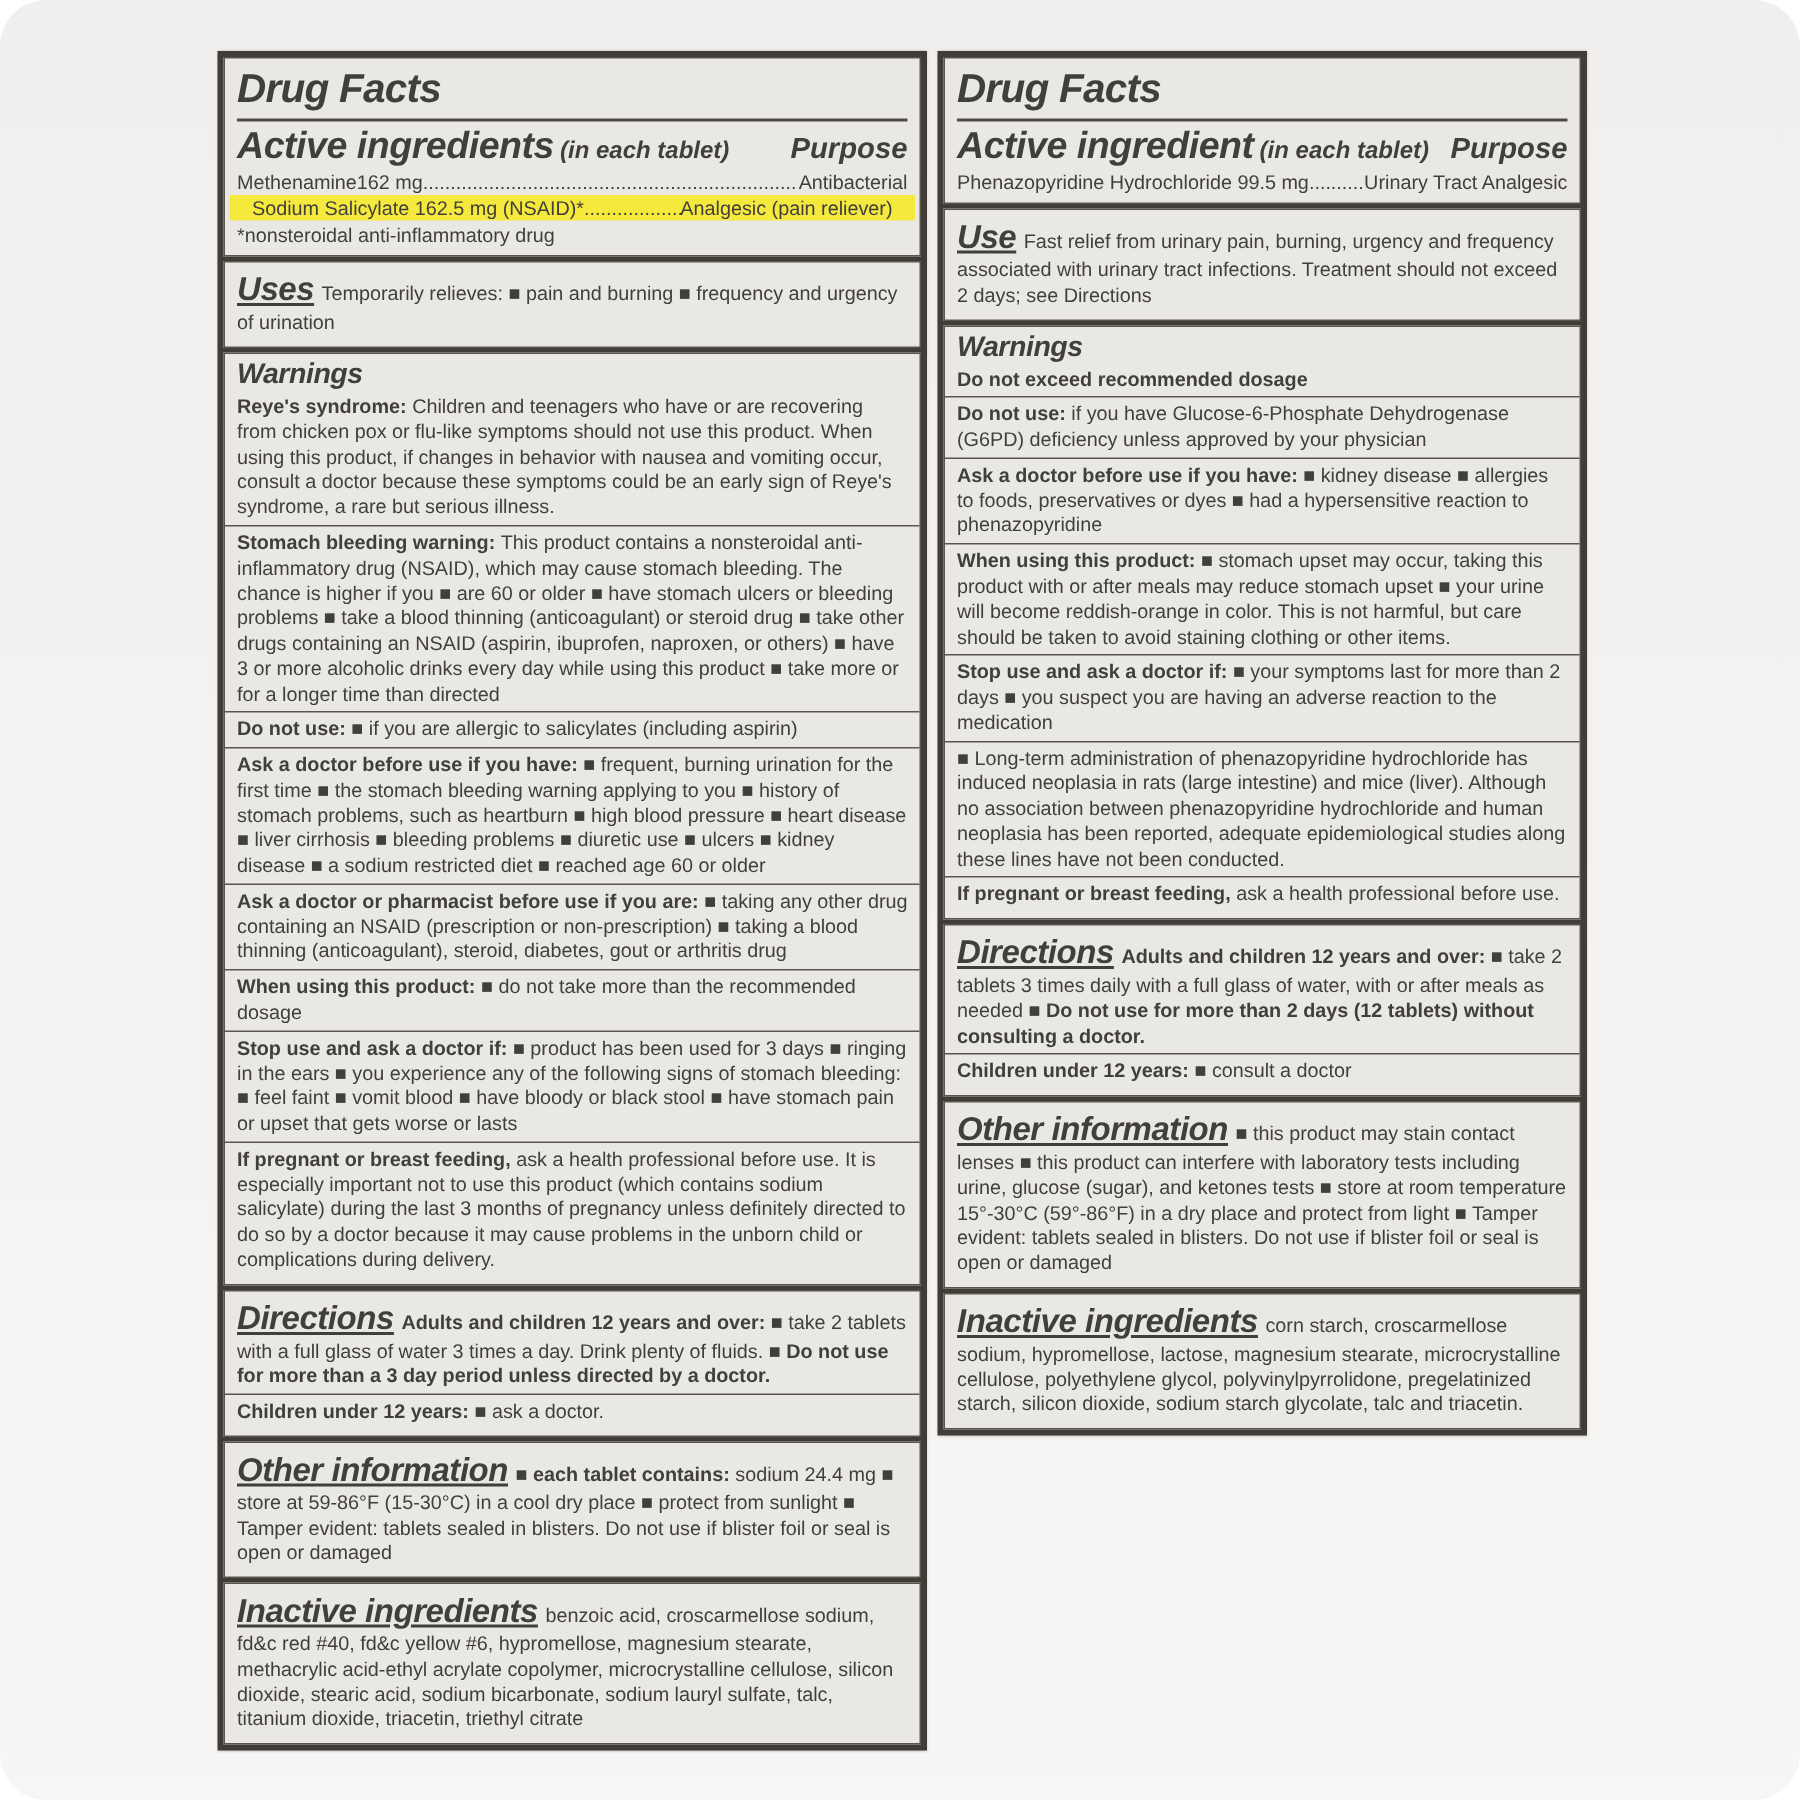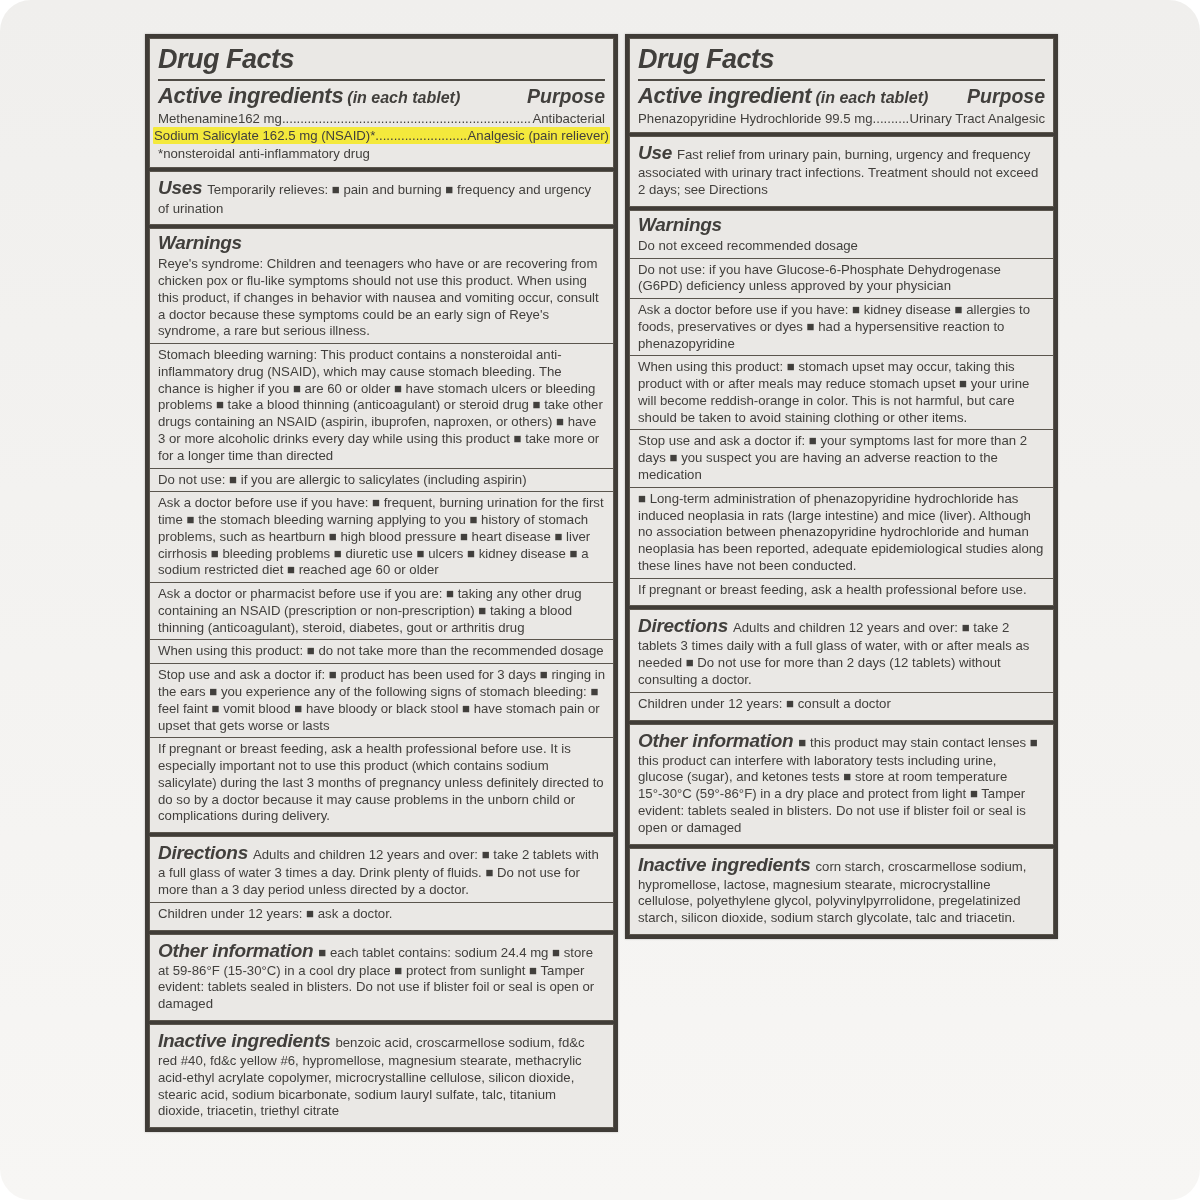--- a/index.html
+++ b/index.html
@@ -14,32 +14,32 @@
     display:flex;flex-direction:column;gap:3px;
     box-shadow:0 0 2px rgba(0,0,0,.25);
   }
   .panel-left{left:145px;top:34px;width:473px;}
   .panel-right{left:625px;top:34px;width:433px;}
   .box{background:#eae8e5;border:1px solid #5a554d;padding:2px 8px 5px;}
   .facts-title{font-size:27px;font-weight:700;font-style:italic;letter-spacing:-.5px;padding:3px 0 4px;}
   .rule-med{height:2px;background:#4e4a44;margin:0 0 2px;}
   .rule{height:1px;background:#5a554d;margin:3px -8px;}
   .ing-head{display:flex;justify-content:space-between;align-items:baseline;margin:2px 0 1px;}
-  .ing-heading{font-size:22px;font-weight:700;font-style:italic;letter-spacing:-.3px;}
+  .ing-heading{font-size:25px;font-weight:700;font-style:italic;letter-spacing:-.3px;}
   .ing-note{font-size:16px;font-weight:700;font-style:italic;margin-left:4px;}
   .purpose-label{font-size:19.5px;font-weight:700;font-style:italic;}
   .ing-row{display:flex;align-items:baseline;font-size:13.2px;line-height:1.3;}
   .ing-row .name{white-space:nowrap;}
   .ing-row .lead{flex:1;overflow:hidden;white-space:nowrap;}
   .ing-row .purp{white-space:nowrap;}
-  .hl{background:#f4e93c;margin:0 -5px;padding:0 1px;border-radius:1px;}
+  .hl{background:#f4e93c;margin:0 -5px;padding:0 15px;border-radius:1px;}
   .foot{font-size:13.2px;line-height:1.3;margin-top:1px;}
   .para{font-size:13.2px;line-height:1.27;margin:2px 0;}
-  .b{font-weight:400;}
-  .sec-title{font-size:19px;font-weight:700;font-style:italic;letter-spacing:-.3px;margin-right:5px;}
+  .b{font-weight:700;}
+  .sec-title{font-size:22px;font-weight:700;font-style:italic;letter-spacing:-.3px;margin-right:5px;text-decoration:underline;}
   .sec-title-line{font-size:19px;font-weight:700;font-style:italic;letter-spacing:-.3px;padding:1px 0 0;}
 </style>
 </head>
 <body>
 
 <div class="page">
   <section class="panel panel-left" id="panel-0">
       <div class="box">
         <div class="facts-title">Drug Facts</div>
         <div class="rule-med"></div>

